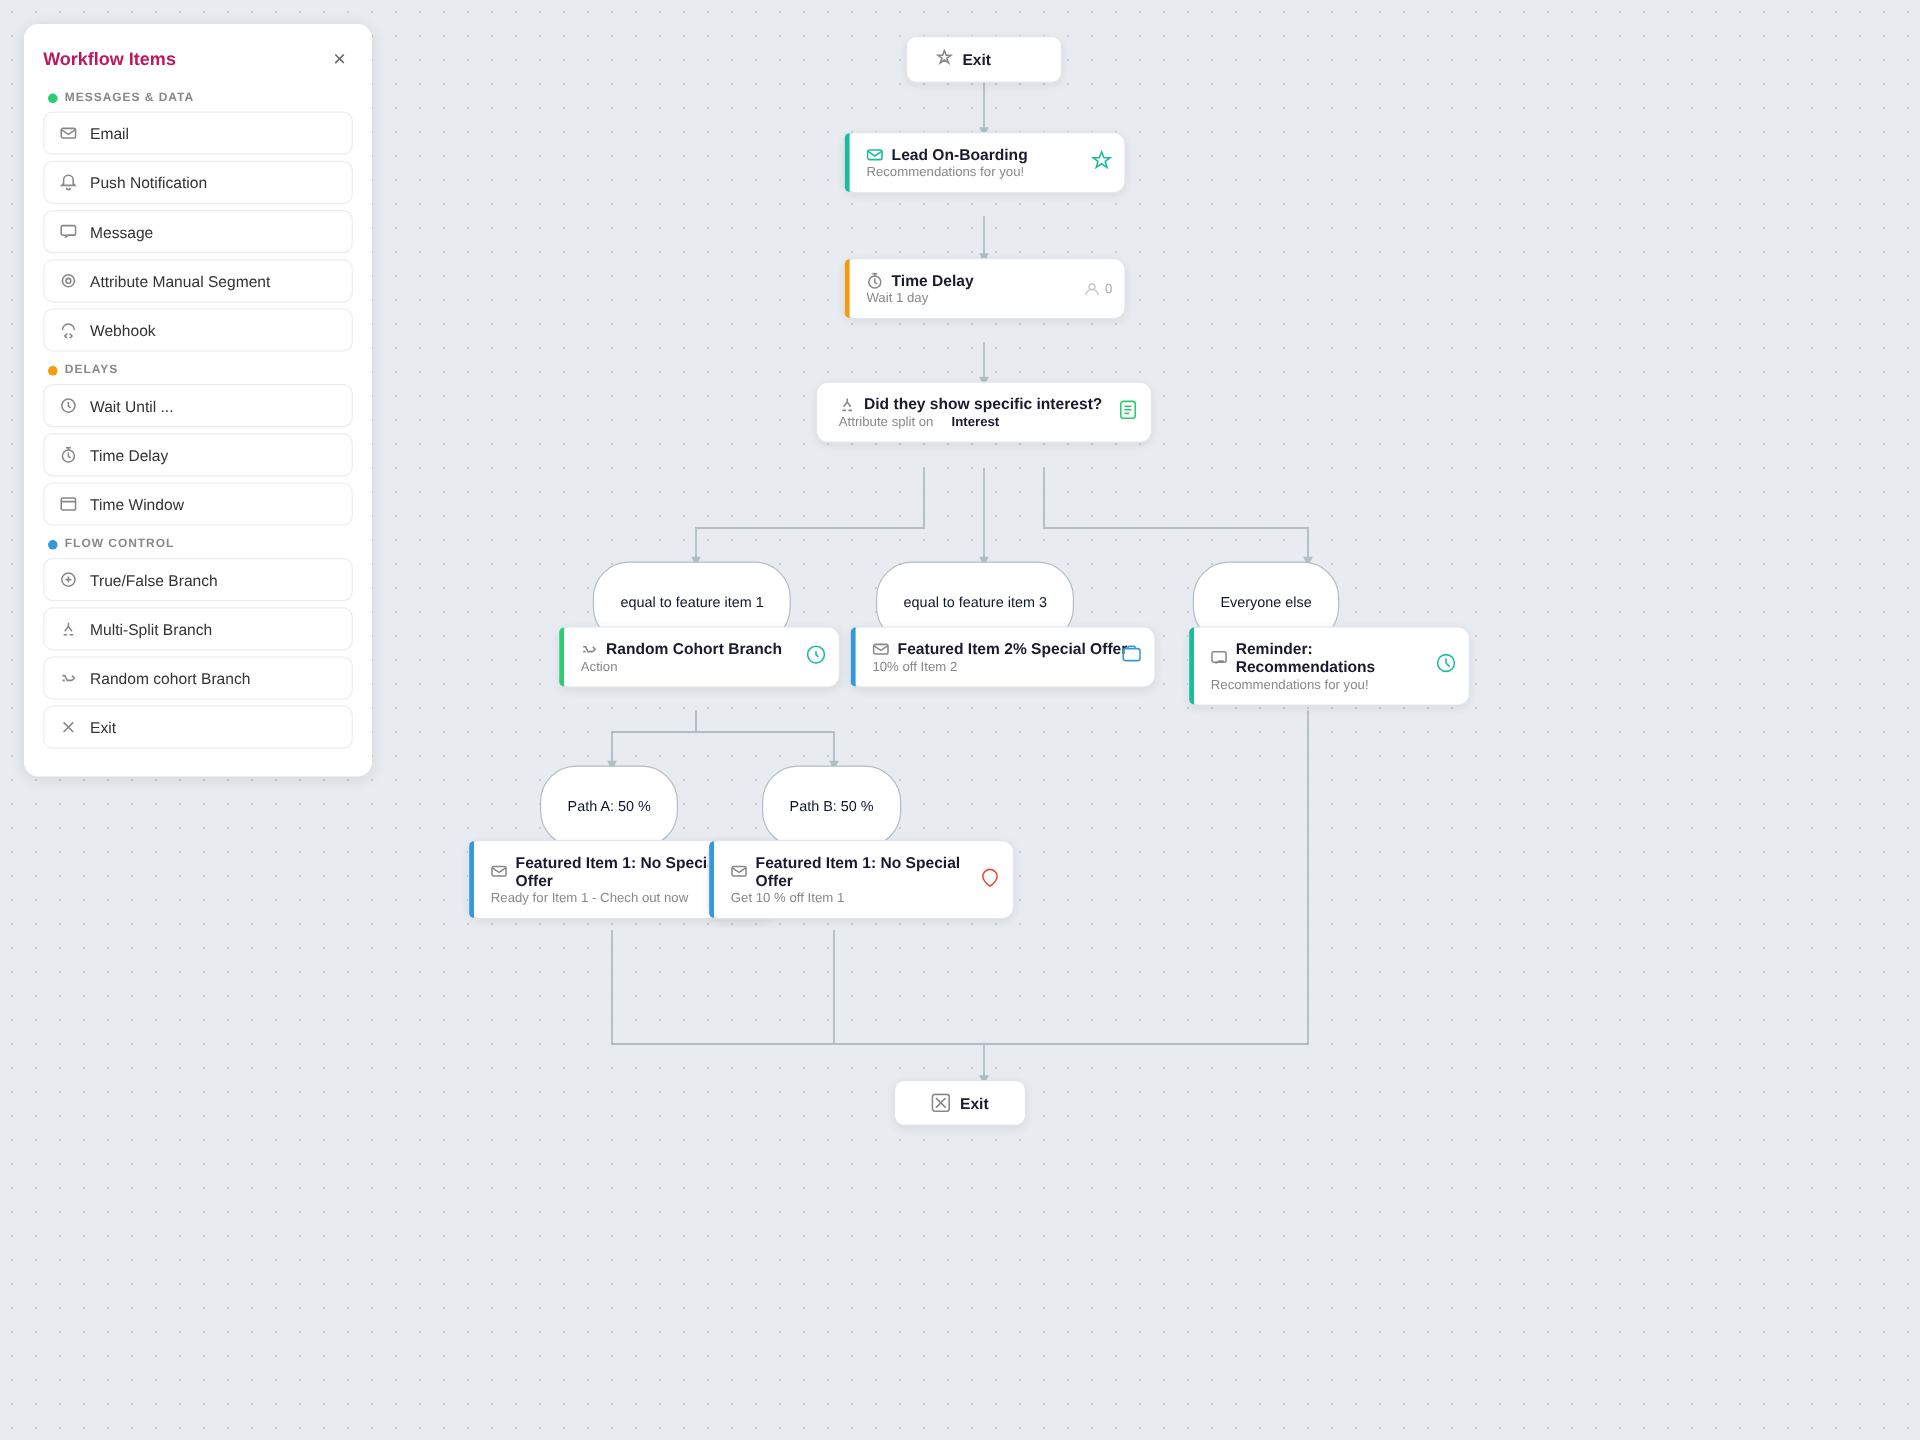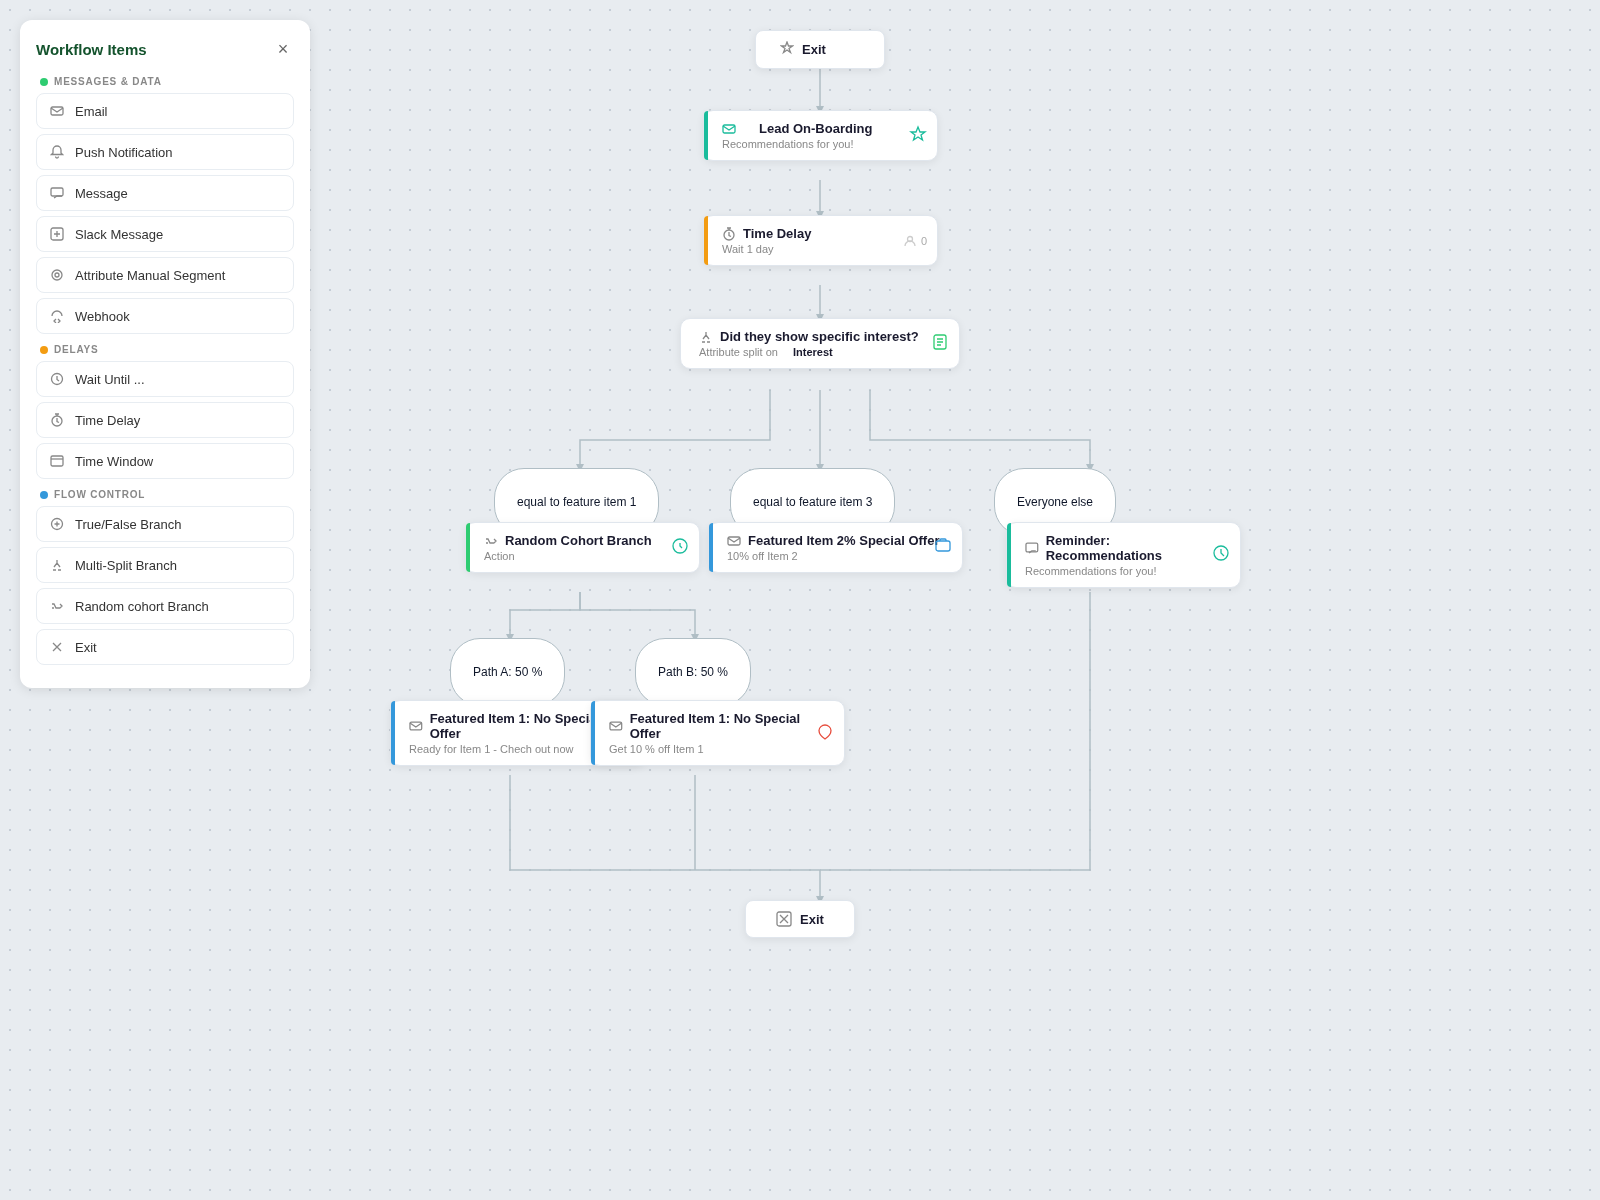--- a/index.html
+++ b/index.html
@@ -28,21 +28,21 @@
     }
     .sidebar-header {
       display: flex;
       justify-content: space-between;
       align-items: center;
       margin-bottom: 16px;
     }
     .sidebar-title {
       font-size: 15px;
       font-weight: 700;
-      color: #14532d;
+      color: #be185d;
     }
     .close-btn {
       width: 22px; height: 22px;
       cursor: pointer;
       color: #666;
       font-size: 18px;
       line-height: 22px;
       text-align: center;
     }
     .section-label {
@@ -246,29 +246,20 @@
       <svg width="14" height="14" viewBox="0 0 14 14" fill="none" stroke="currentColor" stroke-width="1.3">
         <rect x="1" y="2" width="12" height="8" rx="1.5"></rect>
           <path d="M4 12l3-2h5"></path>
       </svg>
     </span>
     <span>Message</span>
   </div>
   <div class="sidebar-item">
     <span class="item-icon">
       <svg width="14" height="14" viewBox="0 0 14 14" fill="none" stroke="currentColor" stroke-width="1.3">
-        <rect x="1" y="1" width="12" height="12" rx="2"></rect>
-          <path d="M4 7h6M7 4v6"></path>
-      </svg>
-    </span>
-    <span>Slack Message</span>
-  </div>
-  <div class="sidebar-item">
-    <span class="item-icon">
-      <svg width="14" height="14" viewBox="0 0 14 14" fill="none" stroke="currentColor" stroke-width="1.3">
         <circle cx="7" cy="7" r="5"></circle>
           <circle cx="7" cy="7" r="2"></circle>
       </svg>
     </span>
     <span>Attribute Manual Segment</span>
   </div>
   <div class="sidebar-item">
     <span class="item-icon">
       <svg width="14" height="14" viewBox="0 0 14 14" fill="none" stroke="currentColor" stroke-width="1.3">
         <path d="M2 7a5 5 0 1 1 10 0"></path>
@@ -405,21 +396,21 @@
       <span>
         <svg width="14" height="14" viewBox="0 0 14 14" fill="none" stroke="#888" stroke-width="1.3">
           <path d="M7 1l1.5 4h4l-3.5 2.5 1.5 4L7 9l-3.5 2.5 1.5-4L1.5 5h4z"></path>
         </svg>
       </span>
       <span style="font-size:13px;font-weight:600;color:#1a1a2e;">Exit</span>
     </div>
 
     <div class="wf-node" style="left:363px; top:110px; width:235px; padding-left:18px;">
       <div class="node-accent-left accent-teal"></div>
-      <div style="display:flex;align-items:center;gap:23px">
+      <div style="display:flex;align-items:center;gap:7px">
         <svg width="14" height="14" viewBox="0 0 14 14" fill="none" stroke="#1abc9c" stroke-width="1.3">
           <rect x="1" y="3" width="12" height="8" rx="1.5"></rect>
             <path d="M1 4l6 4 6-4"></path>
         </svg>
         <span class="wf-node-title">Lead On-Boarding</span>
       </div>
       <div class="wf-node-sub">Recommendations for you!</div>
       <div class="wf-node-icon">
         <svg width="18" height="18" viewBox="0 0 18 18" fill="none" stroke="#1abc9c" stroke-width="1.3">
           <path d="M9 2l2 5h5l-4 3 1.5 5L9 12l-4.5 3L6 10 2 7h5z"></path>
@@ -505,21 +496,21 @@
       </div>
       <div class="wf-node-sub">10% off Item 2</div>
       <div class="wf-node-icon">
         <svg width="18" height="18" viewBox="0 0 18 18" fill="none" stroke="#3498db" stroke-width="1.3">
           <rect x="2" y="4" width="14" height="10" rx="2"></rect>
             <path d="M6 4V3a1 1 0 0 1 1-1h4a1 1 0 0 1 1 1v1"></path>
         </svg>
       </div>
     </div>
 
-    <div class="wf-node" style="left:666px; top:522px; width:235px; padding-left:18px;">
+    <div class="wf-node" style="left:650px; top:522px; width:235px; padding-left:18px;">
       <div class="node-accent-left accent-teal"></div>
       <div style="display:flex;align-items:center;gap:7px">
         <svg width="14" height="14" viewBox="0 0 14 14" fill="none" stroke="#888" stroke-width="1.3">
           <rect x="1" y="2" width="12" height="9" rx="1.5"></rect>
             <path d="M4 12l3-2h4"></path>
         </svg>
         <span class="wf-node-title">Reminder: Recommendations</span>
       </div>
       <div class="wf-node-sub">Recommendations for you!</div>
       <div class="wf-node-icon">

